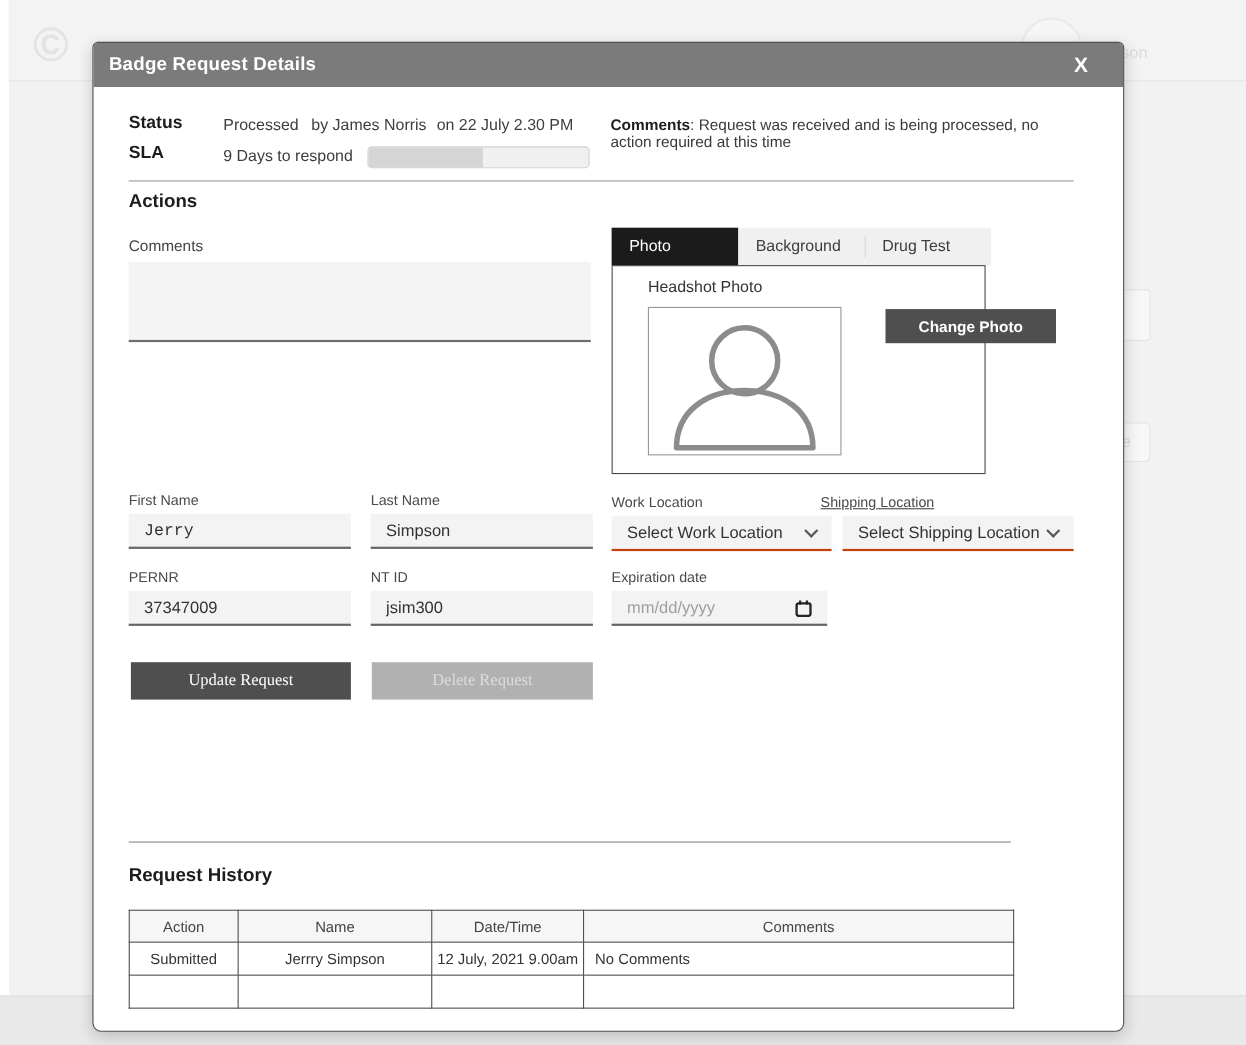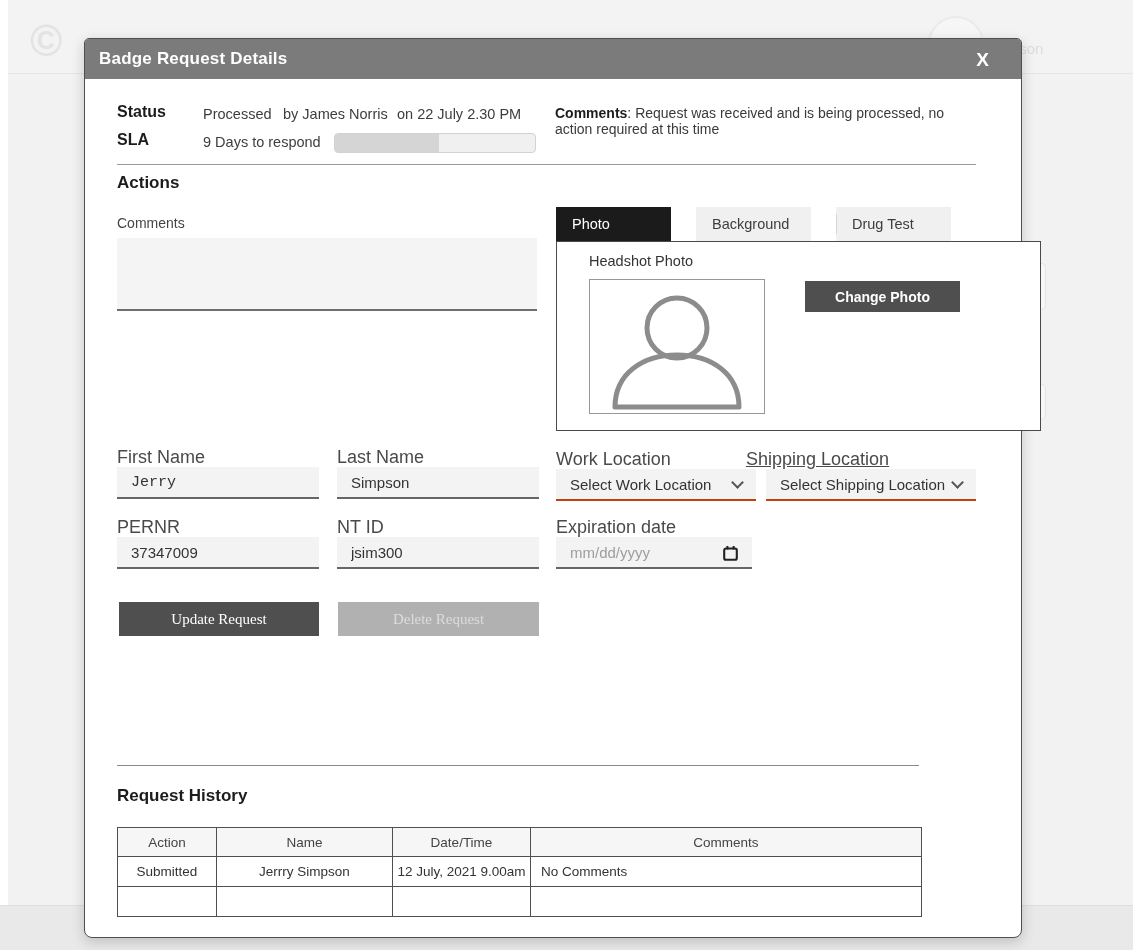--- a/index.html
+++ b/index.html
@@ -33,31 +33,31 @@
   .progress-track { position:absolute; left:249px; top:94px; width:202px; height:20px; background:#f0f0f0; border:1px solid #d2d2d2; border-radius:4px; overflow:hidden; }
   .progress-fill { height:100%; background:#d5d5d5; width:50%; }
   .summary-divider { position:absolute; left:32px; top:125px; width:859px; border-top:1px solid #999; }
 
   
   .actions-heading { position:absolute; left:32px; top:134px; font-size:17px; font-weight:bold; color:#1c1c1c; }
   .comments-field-label { position:absolute; left:32px; top:176px; font-size:14px; color:#444; }
   .comments-textarea { position:absolute; left:32px; top:199px; width:420px; height:73px; background:#f4f4f4; border:none; border-bottom:2px solid #6e6e6e; resize:none; font-family:"Liberation Sans", sans-serif; font-size:14px; color:#333; padding:8px 10px; outline:none; }
 
   
-  .tabbar { position:absolute; left:471px; top:168px; display:flex; height:34px;gap:25px; }
+  .tabbar { position:absolute; left:471px; top:168px; display:flex; height:34px; }
   .tab { width:115px; height:34px; background:#f0f0f0; color:#3d3d3d; font-size:14.5px; display:flex; align-items:center; padding-left:16px; cursor:pointer; position:relative; }
   .tab.active { background:#1b1b1b; color:#ffffff; z-index:2; }
   .tab.sep::before { content:""; position:absolute; left:0; top:7px; height:20px; border-left:1px solid #d5d5d5; }
-  .tab-panel { position:absolute; left:471px; top:202px; width:485px; height:190px; border:1px solid #4a4a4a; background:#ffffff; }
+  .tab-panel { position:absolute; left:471px; top:202px; width:340px; height:190px; border:1px solid #4a4a4a; background:#ffffff; }
   .headshot-label { position:absolute; left:32px; top:11px; font-size:14.5px; color:#333; }
   .photo-box { position:absolute; left:32px; top:37px; width:176px; height:135px; border:1px solid #979797; display:flex; align-items:flex-end; justify-content:center; }
   .change-photo-btn { position:absolute; left:248px; top:39px; width:155px; height:31px; background:#4f4f4f; color:#ffffff; font-size:14px; font-weight:bold; border:none; cursor:pointer; font-family:"Liberation Sans", sans-serif; }
 
   
-  .fld-label { position:absolute; font-size:18px; color:#4a4a4a; }
+  .fld-label { position:absolute; font-size:13px; color:#4a4a4a; }
   .fld-input { position:absolute; height:32px; background:#f3f3f3; border:none; border-bottom:2px solid #666; font-family:"Liberation Sans", sans-serif; font-size:15px; color:#333; padding:0 0 0 14px; outline:none; }
   .fld-input::placeholder { color:#9e9e9e; }
   .select-box { position:absolute; height:32px; background:#f3f3f3; border-bottom:2px solid #c2410c; font-size:15px; color:#333; display:flex; align-items:center; padding-left:14px; cursor:pointer; }
   .chevron { position:absolute; right:14px; top:9px; width:9px; height:9px; border-right:2px solid #555; border-bottom:2px solid #555; transform:rotate(45deg); }
   .cal-icon { position:absolute; cursor:pointer; }
 
   .update-btn { position:absolute; left:34px; top:563px; width:200px; height:34px; background:#4f4f4f; color:#ffffff; font-size:15px; border:none; cursor:pointer; font-family:Liberation Serif, serif; }
   .delete-btn { position:absolute; left:253px; top:563px; width:201px; height:34px; background:#b1b1b1; color:#dcdcdc; font-size:15px; border:none; cursor:default; font-family:Liberation Serif, serif; }
 
   

